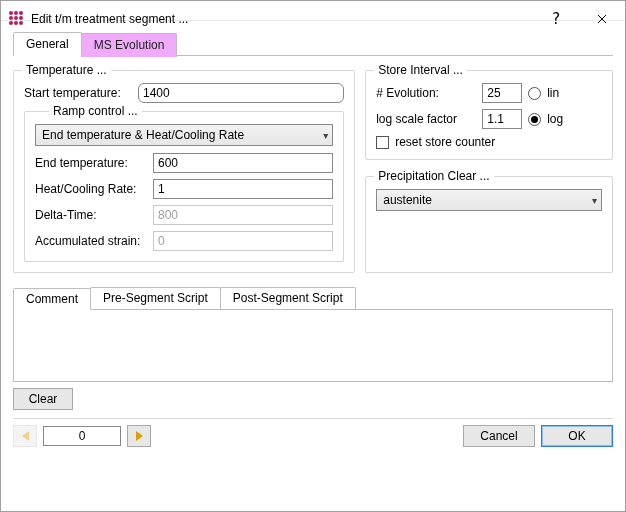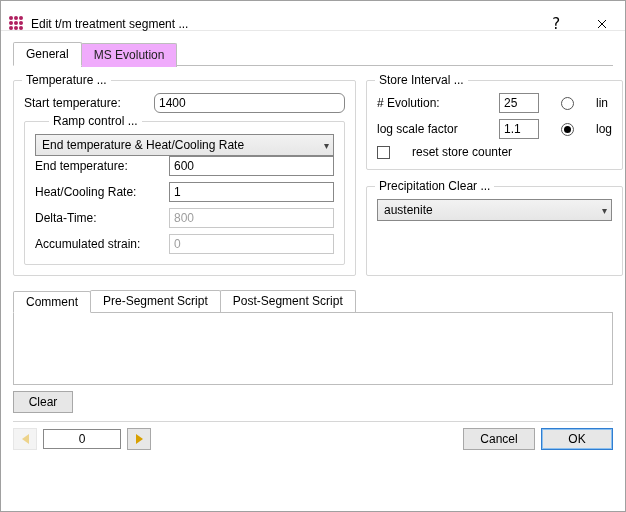--- a/index.html
+++ b/index.html
@@ -13,21 +13,21 @@
   .window {
     width: 626px;
     height: 512px;
     border: 1px solid #a0a0a0;
     background: #fff;
     display: flex;
     flex-direction: column;
     box-shadow: 0 2px 8px rgba(0,0,0,0.15);
   }
   .titlebar {
-    height: 30px;
+    height: 20px;
     background: #fff;
     display: flex;
     align-items: center;
     padding: 16px 0 0 8px;
     border-bottom: 1px solid #e8e8e8;
   }
   .titlebar .app-icon {
     width: 16px; height: 16px;
     margin-right: 6px;
     display: grid;
@@ -85,21 +85,21 @@
     left: 8px;
     background: #fff;
     padding: 0 4px;
     color:#000;
     white-space: nowrap;
   }
   .field-row {
     display:flex;
     align-items:center;
     margin-bottom: 6px;
-    gap:22px;
+    gap:6px;
   }
   .field-row label {
     white-space:nowrap;
   }
   input[type="text"], .textbox {
     border: 1px solid #888;
     height: 20px;
     padding: 1px 4px;
     font: inherit;
     background:#fff;
@@ -228,21 +228,21 @@
           <div class="legend">Temperature ...</div>
 
           <div class="field-row">
             <label style="width:108px">Start temperature:</label>
             <input type="text" style="flex: 1 1 0%; border-radius: 6px;" value="1400">
           </div>
 
           <div class="group tight" style="margin-top:8px">
             <div class="legend">Ramp control ...</div>
 
-            <div class="select" style="width:100%; margin-bottom:0">
+            <div class="select" style="width:100%; margin-bottom:7px">
               <span>End temperature &amp; Heat/Cooling Rate</span>
               <span class="chev">▾</span>
             </div>
 
             <div class="field-row">
               <label style="width:112px">End temperature:</label>
               <input type="text" style="flex: 1 1 0%;" value="600">
             </div>
             <div class="field-row">
               <label style="width:112px">Heat/Cooling Rate:</label>

